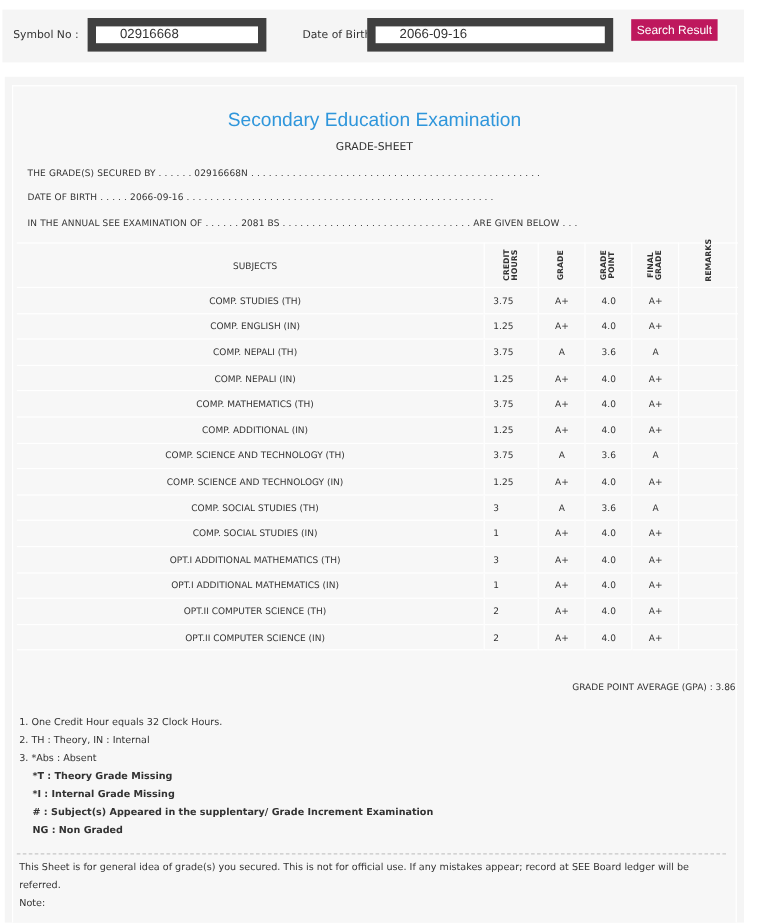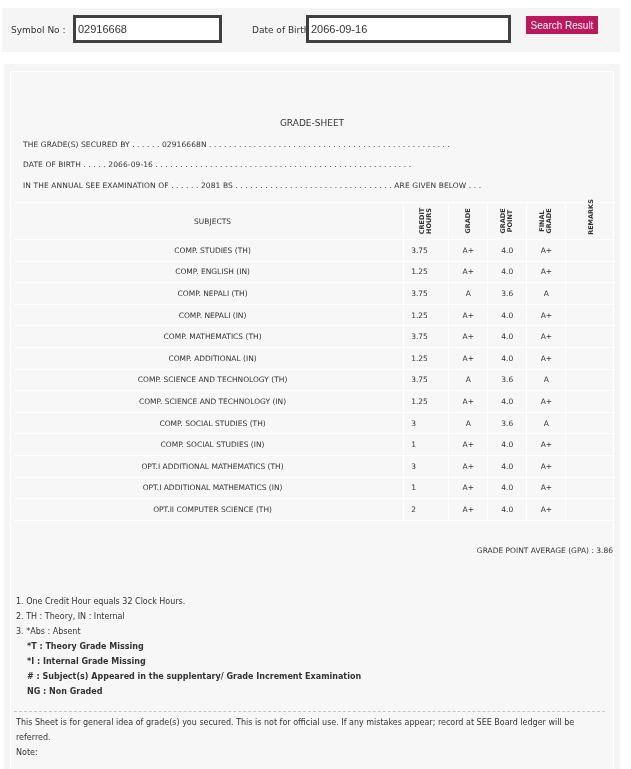--- a/index.html
+++ b/index.html
@@ -8,23 +8,23 @@
 
   .search-bar {
     position: absolute; left: 2px; top: 8px; width: 618px; height: 44px;
     background: #f5f5f5;
   }
   .search-bar .lbl { position: absolute; top: 17px; font-size: 9px; color: #333; }
   .search-bar .lbl.sym { left: 9px; }
   .search-bar .lbl.dob { left: 235px; padding-left: 15px; }
   .search-bar input {
     position: absolute; top: 7px; height: 28px;
-    border: 3px solid #404040; background: #fff;
+    border: 7px solid #404040; background: #fff;
     font-family: "Liberation Sans", sans-serif; font-size: 11px; color: #333;
-    padding: 0 2px;
+    padding: 0 20px;
   }
   .search-bar input.sym-in { left: 71px; width: 149px; }
   .search-bar input.dob-in { left: 304px; width: 205px; }
   .search-btn {
     position: absolute; left: 524px; top: 8px; width: 72px; height: 18px;
     background: #be185d; color: #fff; border: none;
     font-family: "Liberation Sans", sans-serif; font-size: 10px;
     cursor: pointer;
   }
 
@@ -93,20 +93,21 @@
 <div class="search-bar">
   <span class="lbl sym">Symbol No :</span>
   <input class="sym-in" type="text" value="02916668" style="">
   <span class="lbl dob">Date of Birth :</span>
   <input class="dob-in" type="text" value="2066-09-16" style="">
   <button class="search-btn">Search Result</button>
 </div>
 
 <div class="card">
   <div class="sheet">
+    <div class="title">Secondary Education Examination</div>
     <div class="subtitle">GRADE-SHEET</div>
     <div class="info l1">THE GRADE(S) SECURED BY . . . . . . 02916668N . . . . . . . . . . . . . . . . . . . . . . . . . . . . . . . . . . . . . . . . . . . . . . . . .</div>
     <div class="info l2">DATE OF BIRTH . . . . . 2066-09-16 . . . . . . . . . . . . . . . . . . . . . . . . . . . . . . . . . . . . . . . . . . . . . . . . . . . .</div>
     <div class="info l3">IN THE ANNUAL SEE EXAMINATION OF . . . . . . 2081 BS . . . . . . . . . . . . . . . . . . . . . . . . . . . . . . . . ARE GIVEN BELOW . . .</div>
 
     <table class="grades">
       <thead>
         <tr>
           <th class="subj">SUBJECTS</th>
           <th class="vert">
@@ -221,20 +222,28 @@
           <tr>
             <td class="subj">OPT.I ADDITIONAL MATHEMATICS (IN)</td>
             <td class="ch">1</td>
             <td class="c">A+</td>
             <td class="c">4.0</td>
             <td class="c">A+</td>
             <td class="rem"></td>
           </tr>
           <tr>
             <td class="subj">OPT.II COMPUTER SCIENCE (TH)</td>
+            <td class="ch">2</td>
+            <td class="c">A+</td>
+            <td class="c">4.0</td>
+            <td class="c">A+</td>
+            <td class="rem"></td>
+          </tr>
+          <tr>
+            <td class="subj">OPT.II COMPUTER SCIENCE (IN)</td>
             <td class="ch">2</td>
             <td class="c">A+</td>
             <td class="c">4.0</td>
             <td class="c">A+</td>
             <td class="rem"></td>
           </tr>
         </tbody>
       <tbody>
         <tr class="gpa-row">
           <td colspan="6">GRADE POINT AVERAGE (GPA) : 3.86</td>

